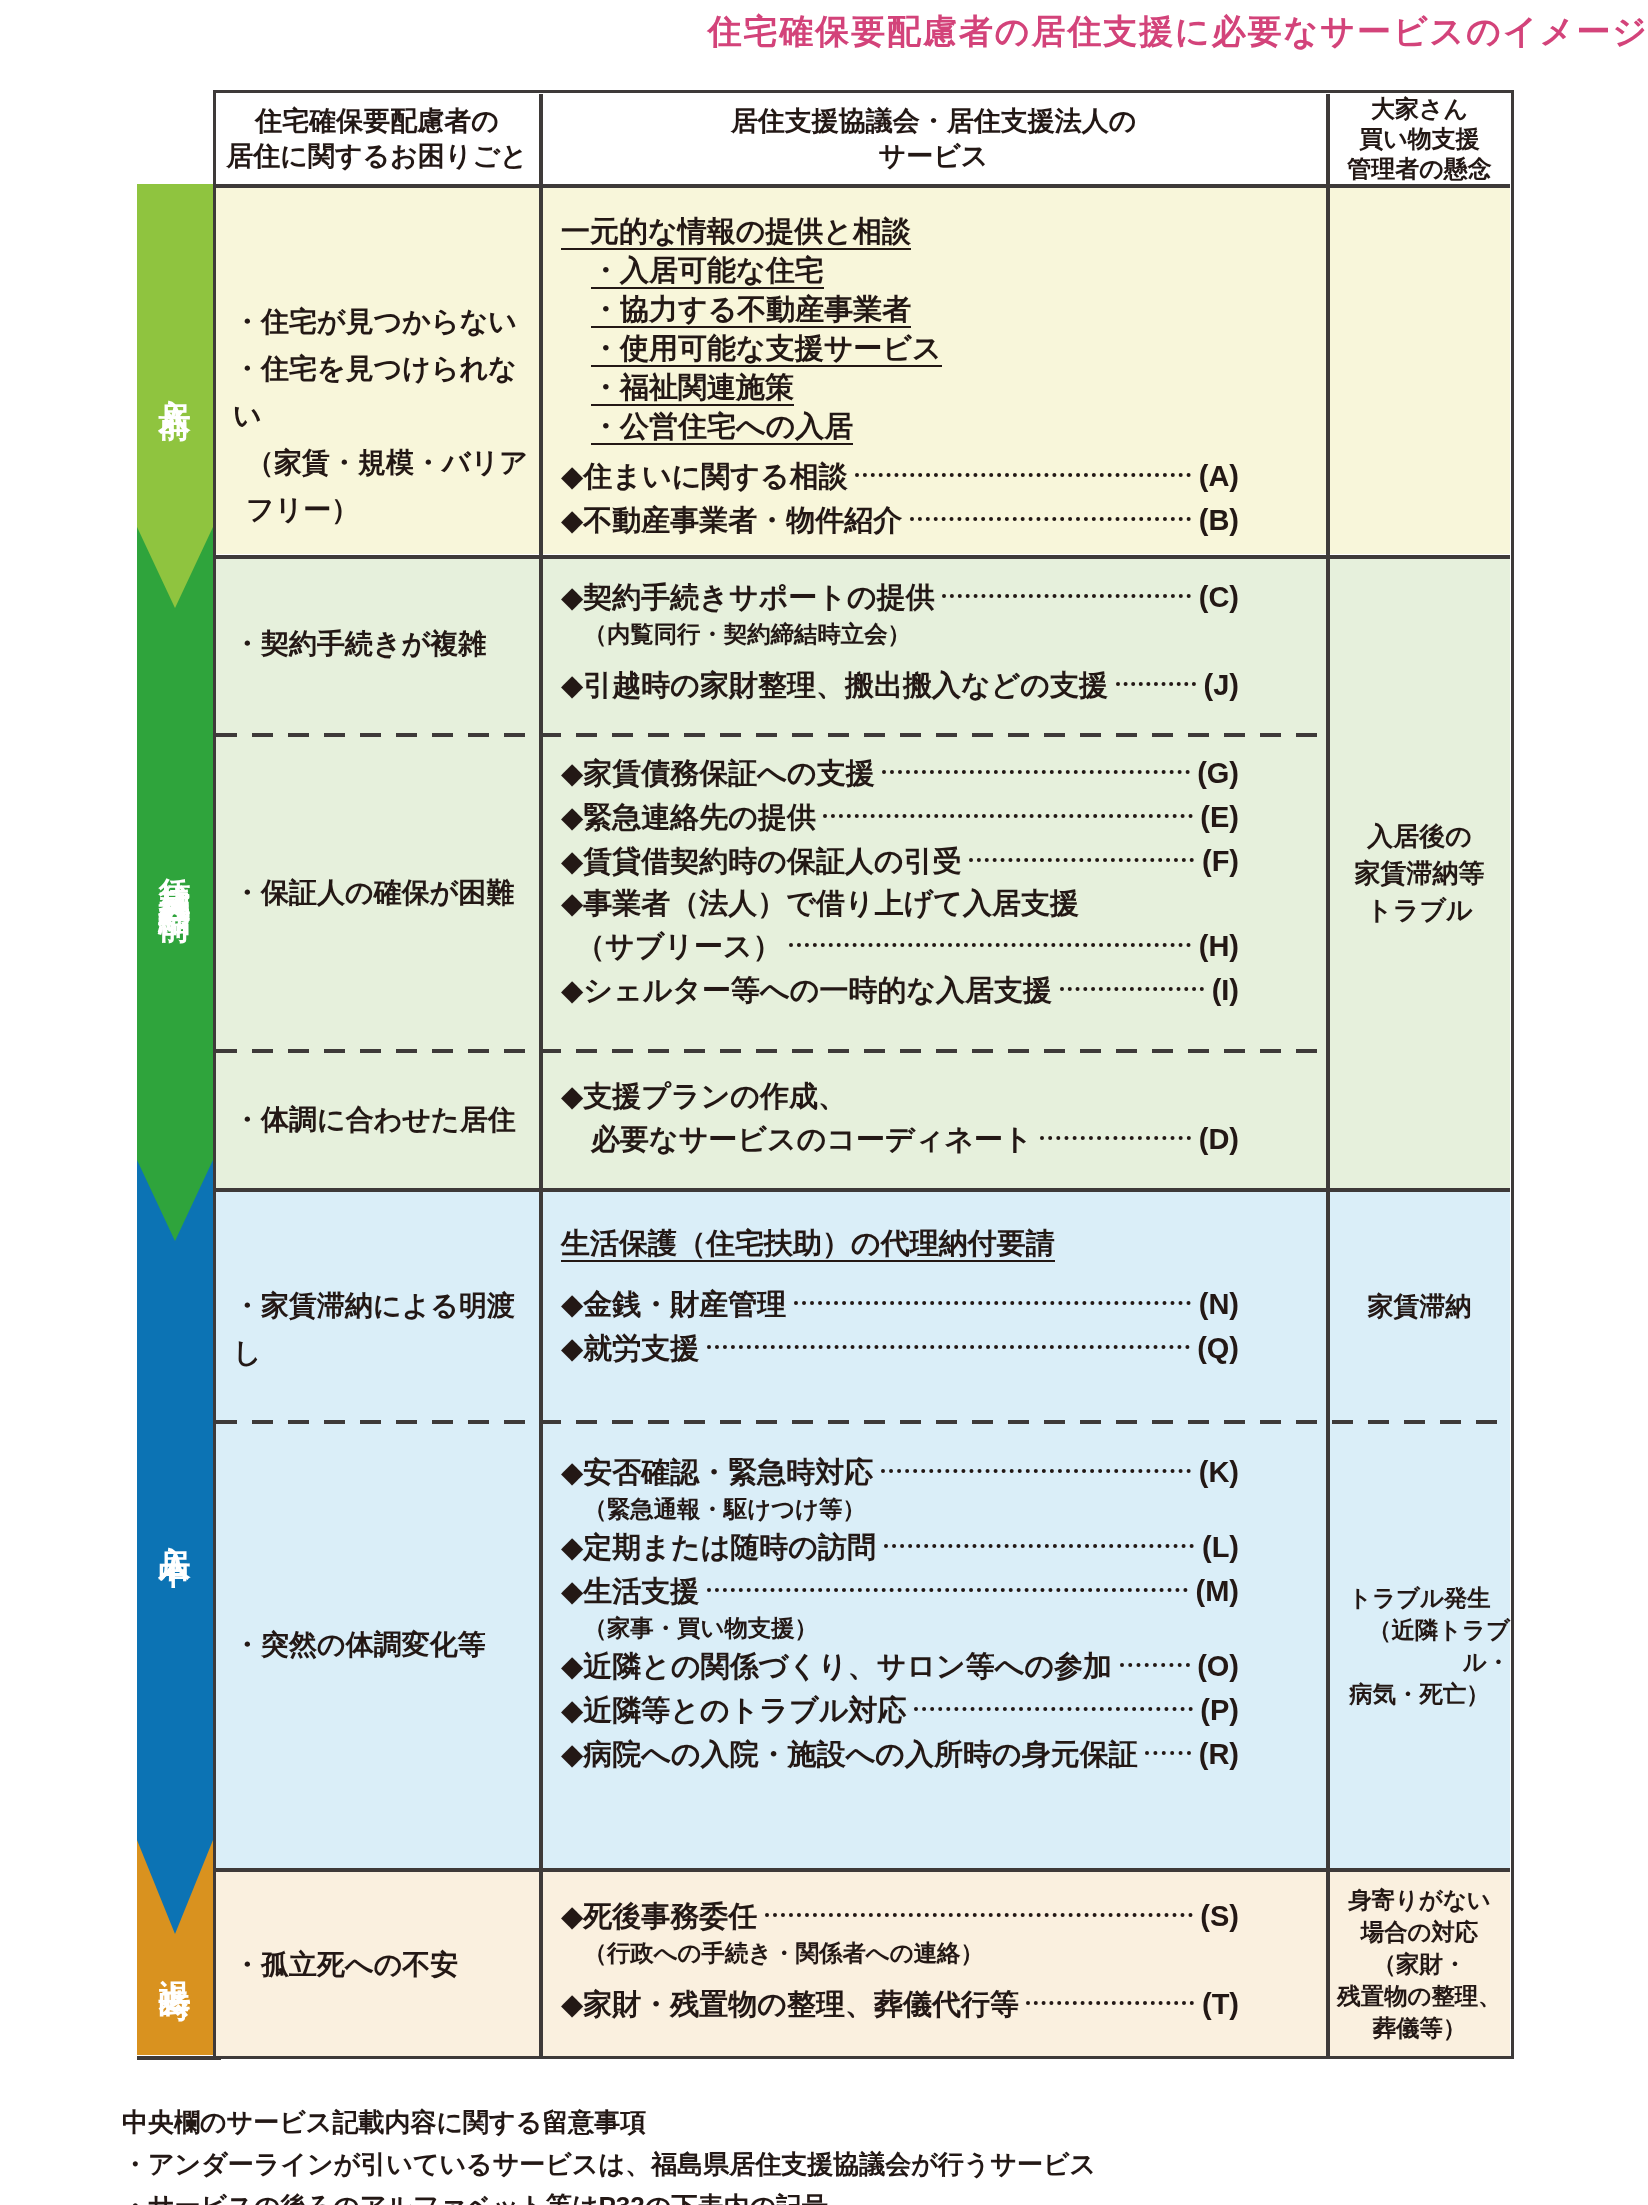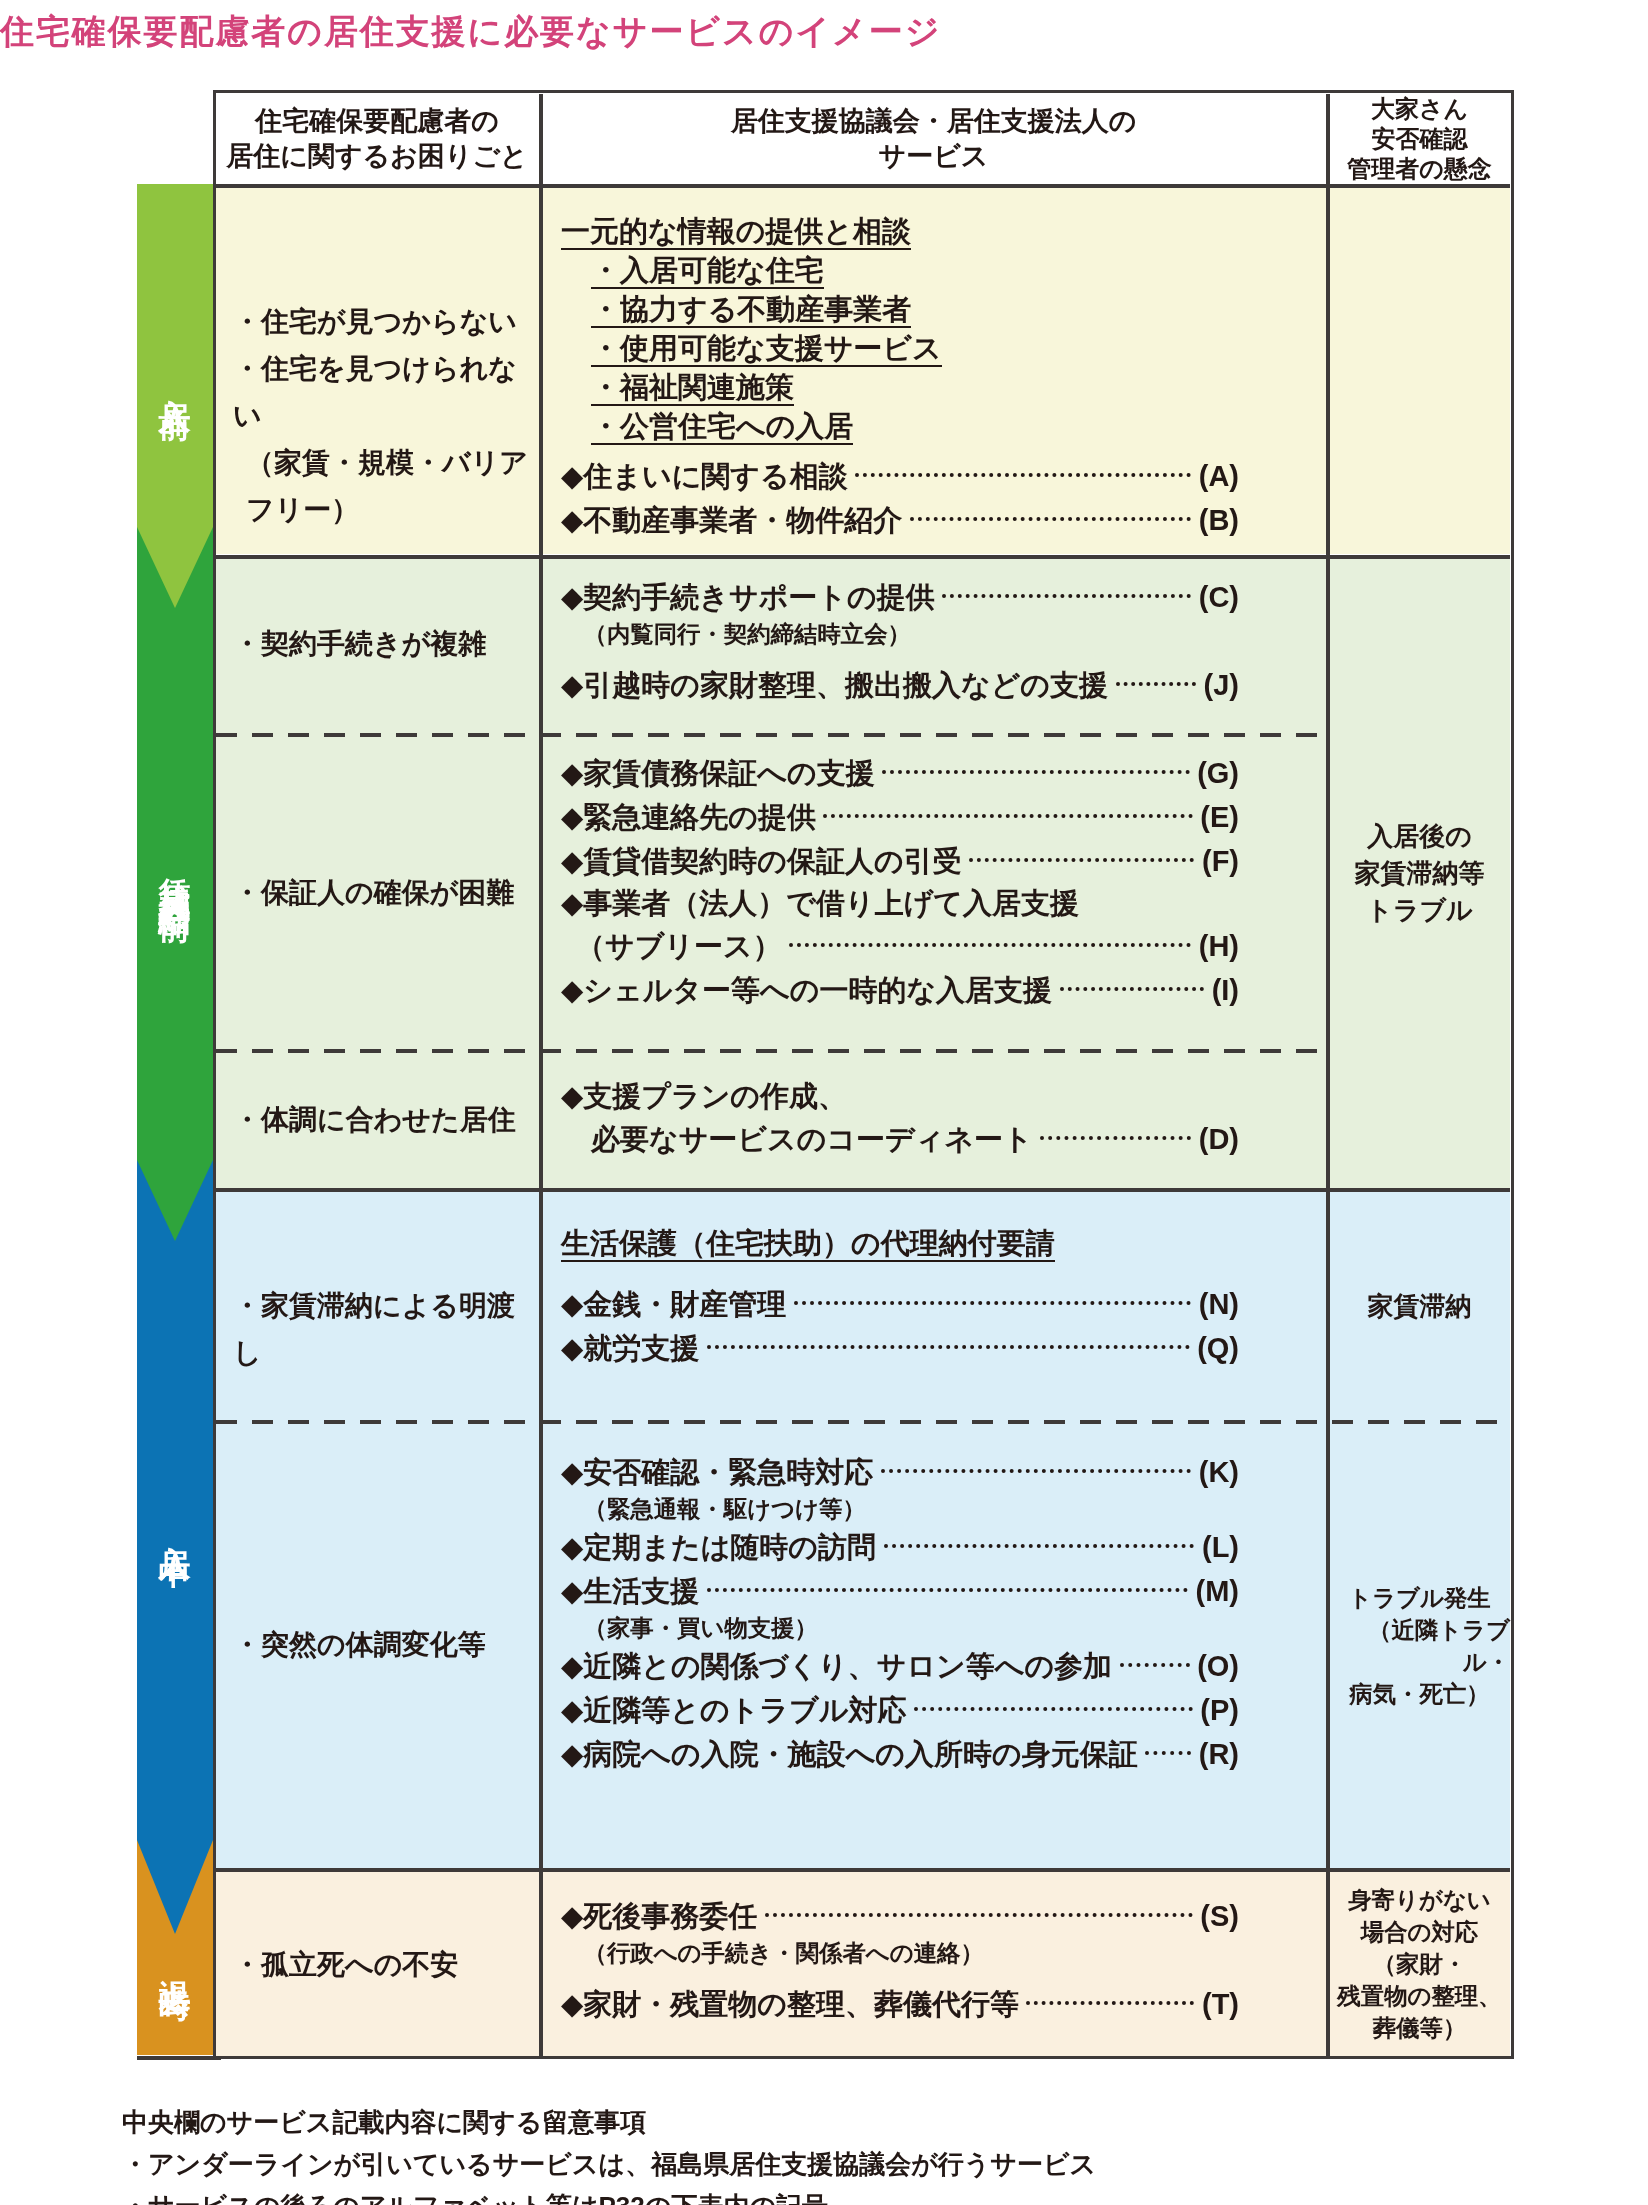--- a/index.html
+++ b/index.html
@@ -1,20 +1,20 @@
 <!DOCTYPE html>
 <html style="font-size:15px"><head>
 <meta charset="utf-8">
 <style>
   html,body{margin:0;padding:0;background:#fff;}
   .page{position:relative;width:1649px;height:2205px;background:#fff;overflow:hidden;
         font-family:"Liberation Sans","DejaVu Sans",sans-serif;color:#231815;font-weight:700;}
   .abs{position:absolute;}
   
-  .title{left:0;right:0;top:9.4px;text-align:left;font-size:34px;letter-spacing:1.9px;color:#d3437a;}
+  .title{left:0;right:0;top:9.4px;text-align:right;font-size:34px;letter-spacing:1.9px;color:#d3437a;}
   
   .frame{left:213px;top:90px;width:1301px;height:1969px;border:3.7px solid #3e3a39;box-sizing:border-box;background:transparent;z-index:6;pointer-events:none;}
   .hline{background:#3e3a39;height:3.7px;z-index:5;}
   .vline{background:#3e3a39;width:3.7px;z-index:5;}
   .dash{height:3.7px;z-index:5;background:repeating-linear-gradient(90deg,#3e3a39 0 20.6px,transparent 20.6px 36px);}
   .botseg{background:#3e3a39;height:3.7px;z-index:6;}
   
   .bg{z-index:1;}
   
   .hcell{display:flex;flex-direction:column;align-items:center;justify-content:center;text-align:center;z-index:4;}
@@ -85,21 +85,21 @@
   <div class="abs hcell" style="left:216px;top:94px;width:322px;height:90px;">
     <div class="hl">住宅確保要配慮者の</div>
     <div class="hl">居住に関するお困りごと</div>
   </div>
   <div class="abs hcell" style="left:542px;top:94px;width:783px;height:90px;text-align:right;">
     <div class="hl">居住支援協議会・居住支援法人の</div>
     <div class="hl">サービス</div>
   </div>
   <div class="abs hcell small" style="left:1329px;top:94px;width:181px;height:90px;">
     <div class="hl">大家さん</div>
-    <div class="hl">安否確認</div>
+    <div class="hl">買い物支援</div>
     <div class="hl">管理者の懸念</div>
   </div>
 
   <div class="abs col1" style="top:298px;">
     <div>・住宅が見つからない</div>
     <div>・住宅を見つけられない</div>
     <div class="pind">（家賃・規模・バリアフリー）</div>
   </div>
   <div class="abs col2" style="top:212px;">
     <div class="ulrow"><span class="u">一元的な情報の提供と相談</span></div>

